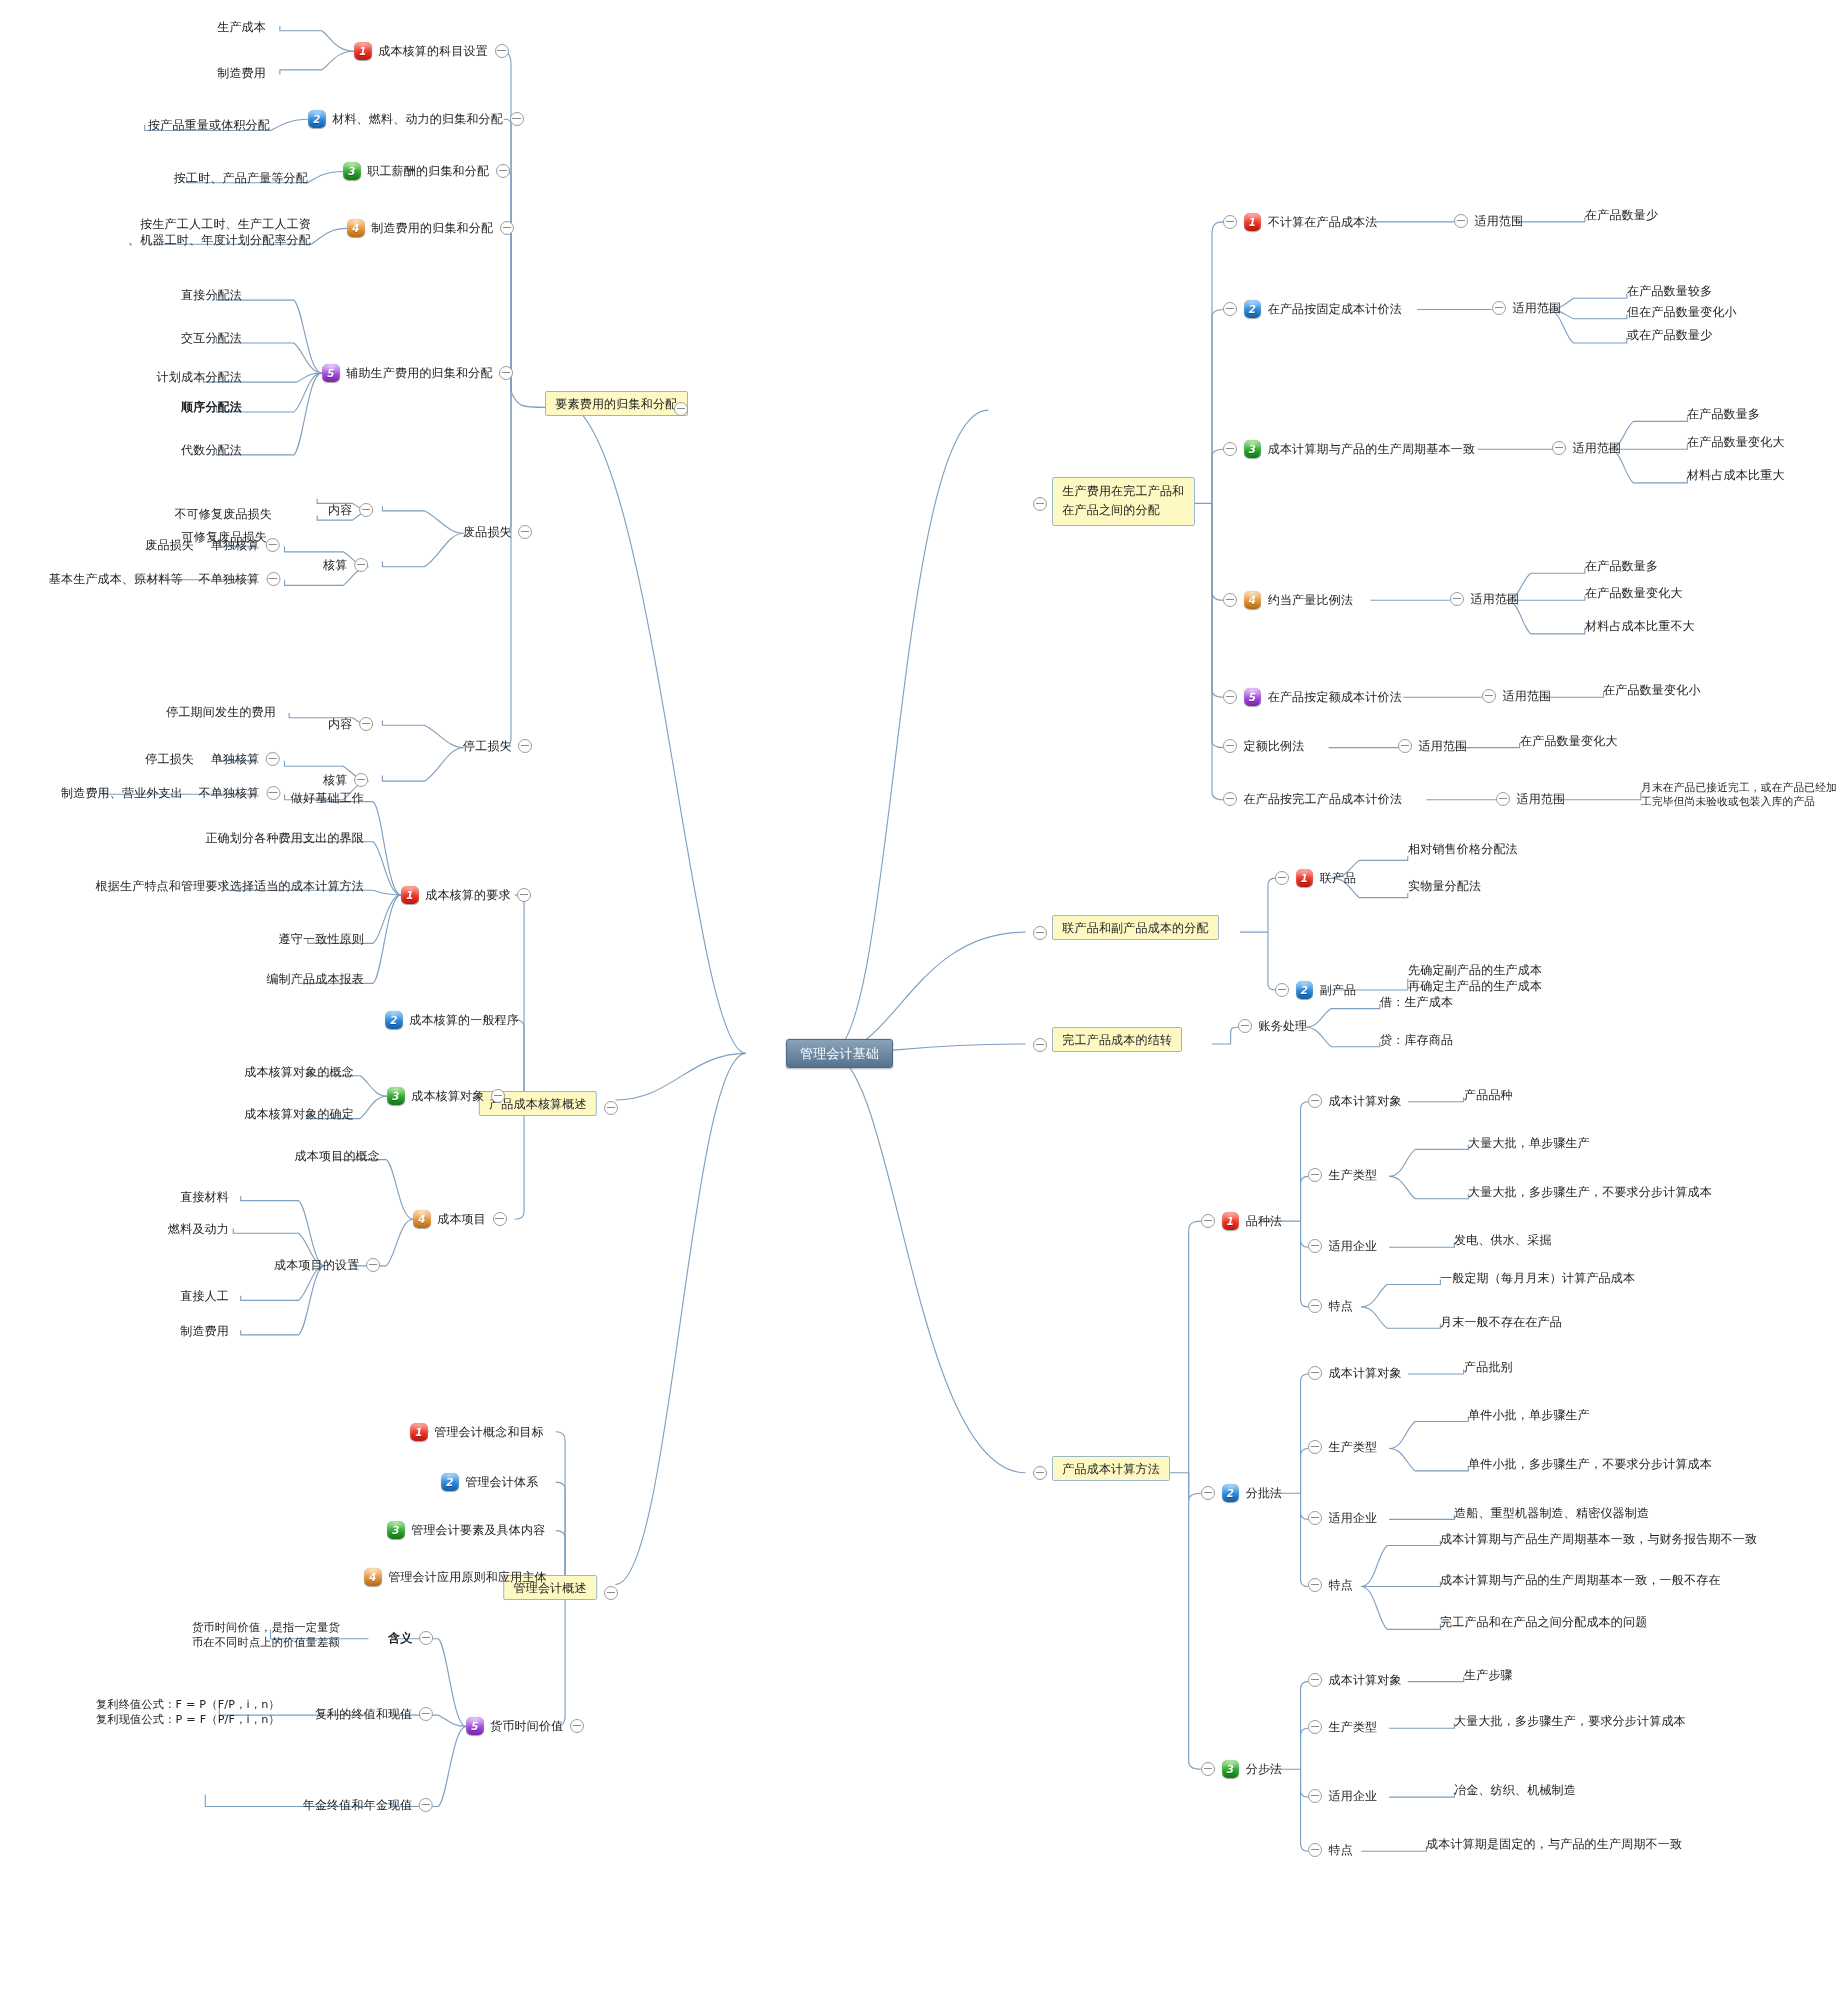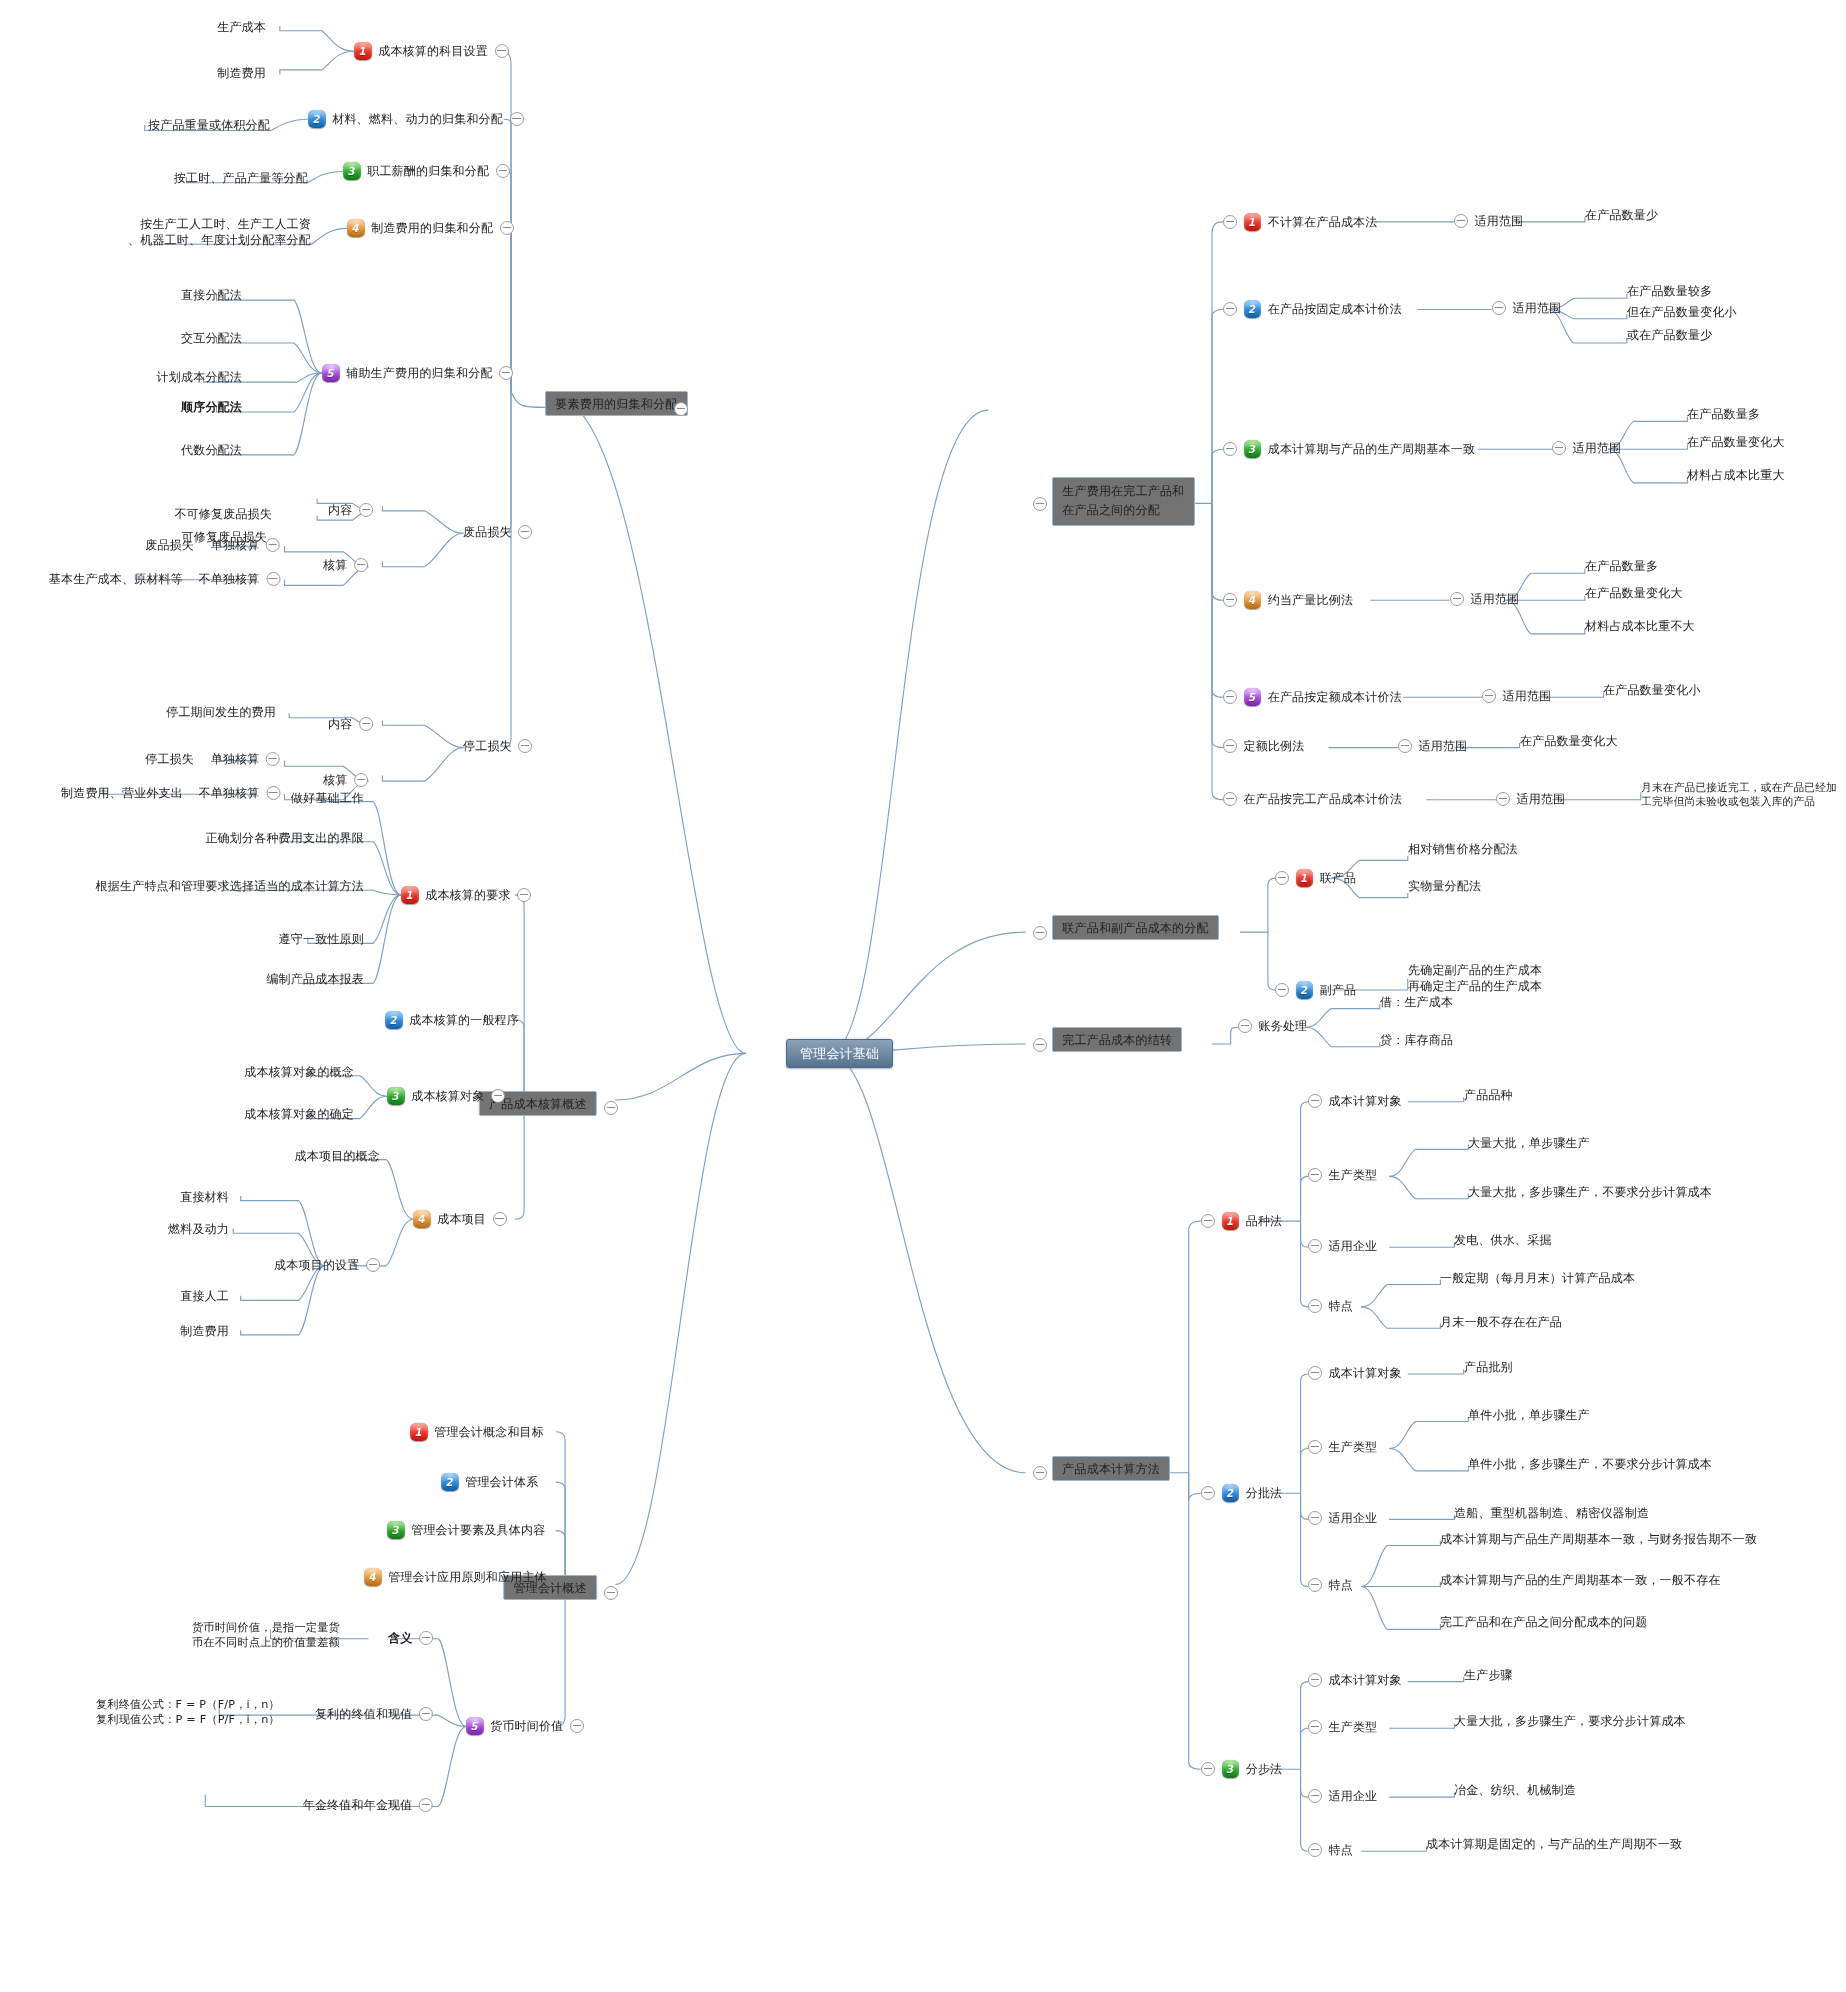--- a/index.html
+++ b/index.html
@@ -21,21 +21,21 @@
     border-radius:2.8px;
     padding:5.6px 13px;
     color:#ffffff;
     font-size:13px;
     box-shadow:0 0.9px 1.9px rgba(0,0,0,.3);
   }
   .root .txt{color:#fff;font-size:13px;}
   
   .boxed{
     border:0.9px solid #9ab6cf;
-    background:#737373;
+    background:#fef9c3;
     border-radius:1.9px;
     padding:3.7px 9.3px;
   }
   .boxed .txt{font-size:12px;}
   .boxed.two .txt{white-space:pre-line;line-height:19.6px;}
   
   .toggle{
     width:12px;height:12px;border-radius:50%;
     border:0.9px solid #9b9b9b;display:inline-block;position:relative;flex:0 0 auto;
     background:#fff;

